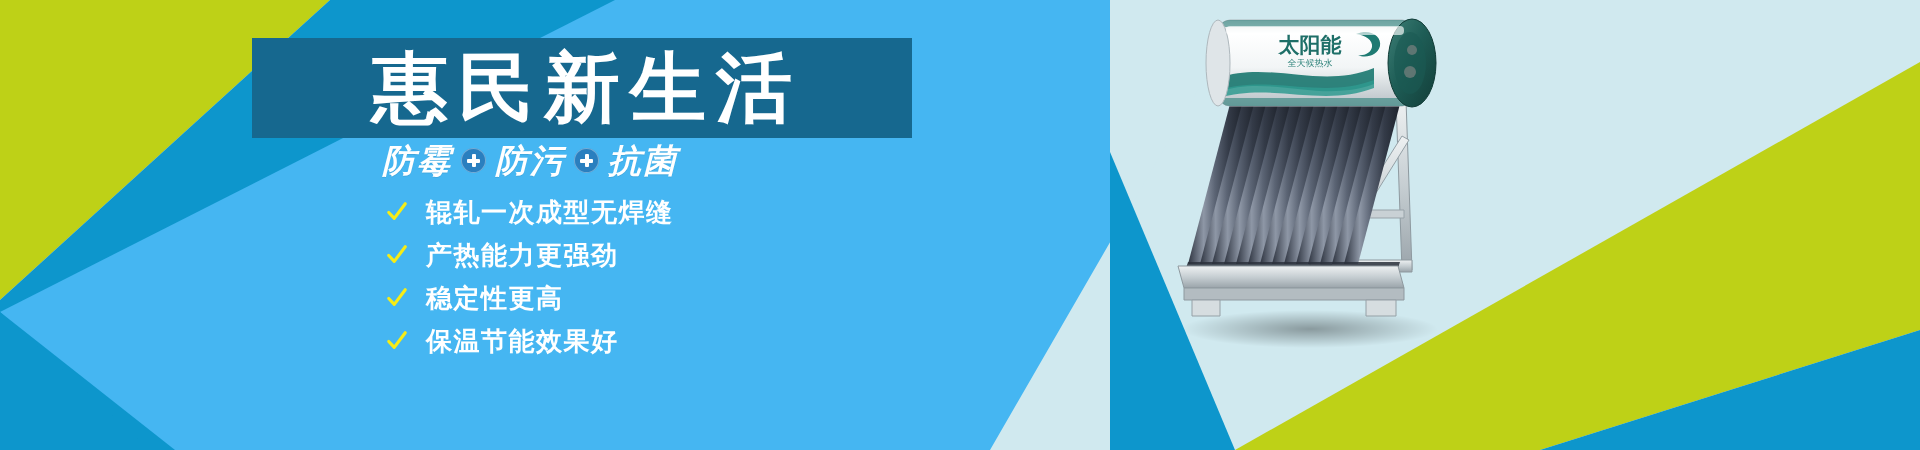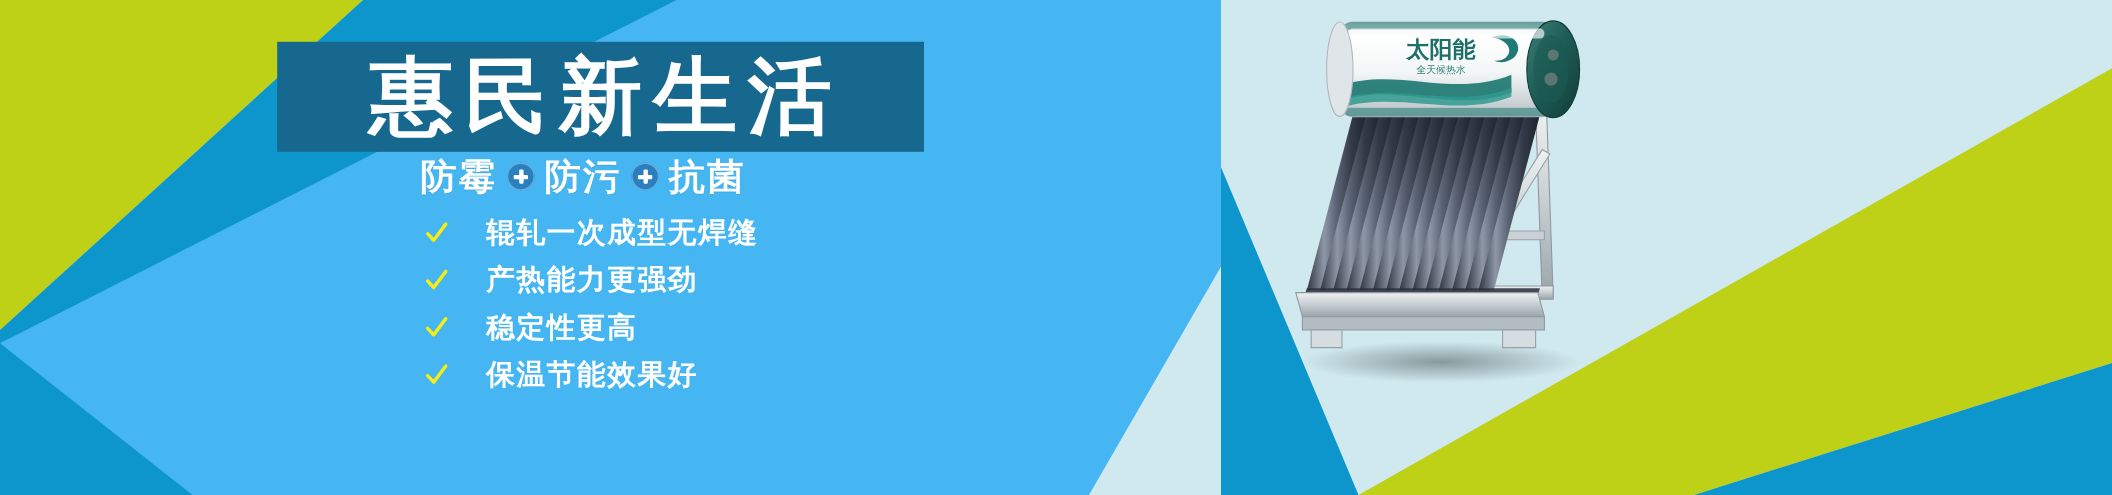--- a/index.html
+++ b/index.html
@@ -11,41 +11,42 @@
   #banner{
     position:relative;width:1920px;height:450px;overflow:hidden;
     background:#d0e9ef;
   }
   .shape{position:absolute;top:0;left:0;width:1920px;height:450px;}
   .shape svg{display:block;width:1920px;height:450px;}
 
   
   #title-block{
     position:absolute;left:252px;top:38px;
-    width:588px;height:100px;
+    width:660px;height:100px;
     background:#16688f;
     display:flex;align-items:center;justify-content:center;
   }
   #title-text{
     color:#ffffff;
     font-size:76px;
     font-weight:bold;
     letter-spacing:10px;
     line-height:1;
     white-space:nowrap;
     text-indent:10px;
     font-family:"DejaVu Sans","Liberation Sans",sans-serif;
   }
 
   
   #subtitle{
     position:absolute;left:252px;top:144px;width:556px;
     display:flex;align-items:center;justify-content:center;
     gap:9px;
     white-space:nowrap;
+    font-style:italic;
   }
   .sub-word{
     color:#ffffff;font-size:33px;font-weight:bold;letter-spacing:2px;
     line-height:1;
     font-family:"DejaVu Sans","Liberation Sans",sans-serif;
     text-shadow:0 1px 0 rgba(0,0,0,.08);
   }
   .sub-plus{
     width:25px;height:25px;border-radius:50%;
     background:#2a7fbf;
@@ -57,21 +58,21 @@
   }
   .sub-plus:before{left:6px;right:6px;top:11px;height:4px;}
   .sub-plus:after{top:6px;bottom:6px;left:11px;width:4px;}
 
   
   #feature-list{
     position:absolute;left:386px;top:194px;
     display:flex;flex-direction:column;gap:8px;
   }
   .feature-item{
-    display:flex;align-items:center;gap:34px;height:35px;
+    display:flex;align-items:center;gap:18px;height:35px;
   }
   .check-icon{
     width:22px;height:22px;flex:0 0 auto;display:block;
   }
   .feature-label{
     color:#ffffff;
     font-size:26px;font-weight:bold;letter-spacing:1.5px;
     line-height:1;white-space:nowrap;
     font-family:"DejaVu Sans","Liberation Sans",sans-serif;
   }

